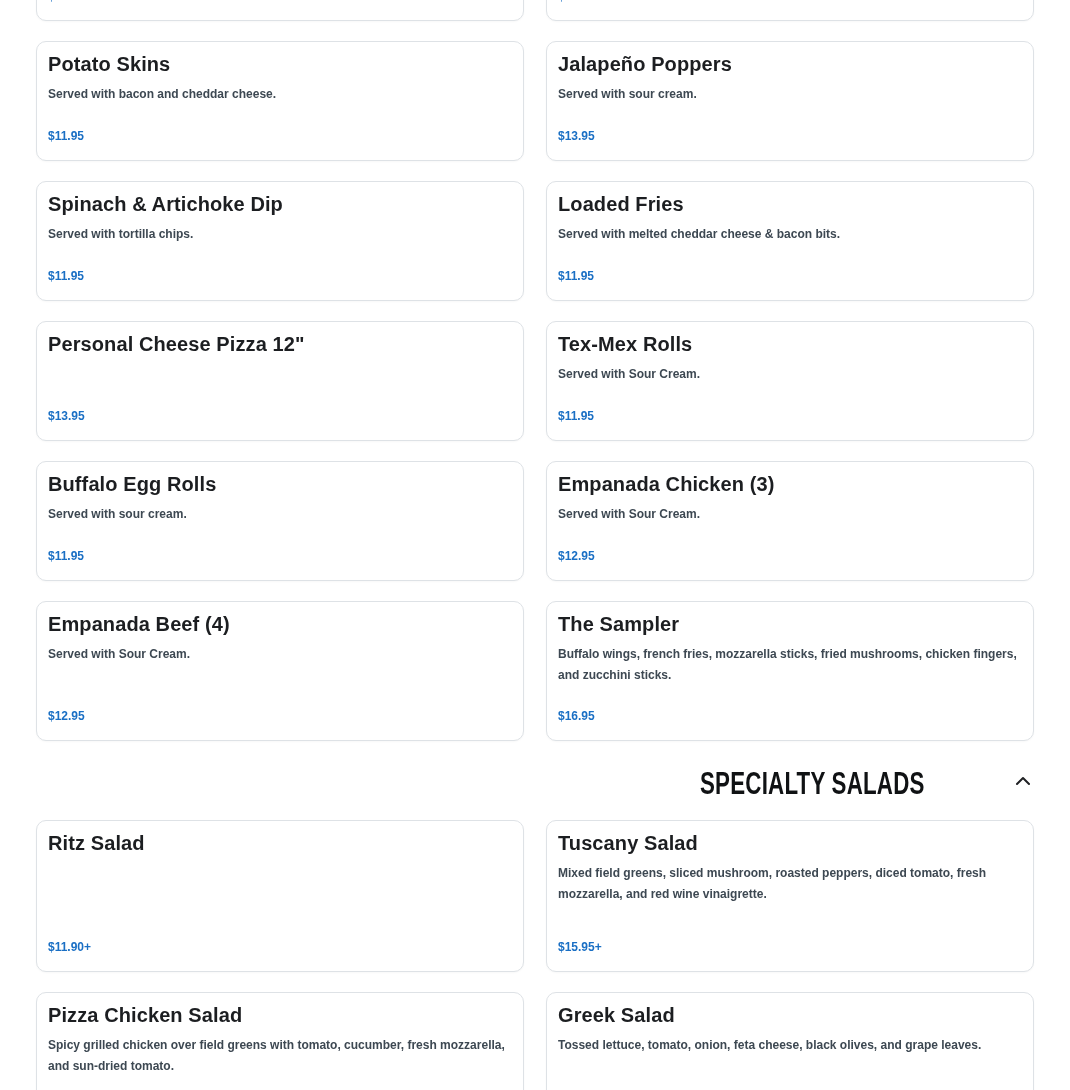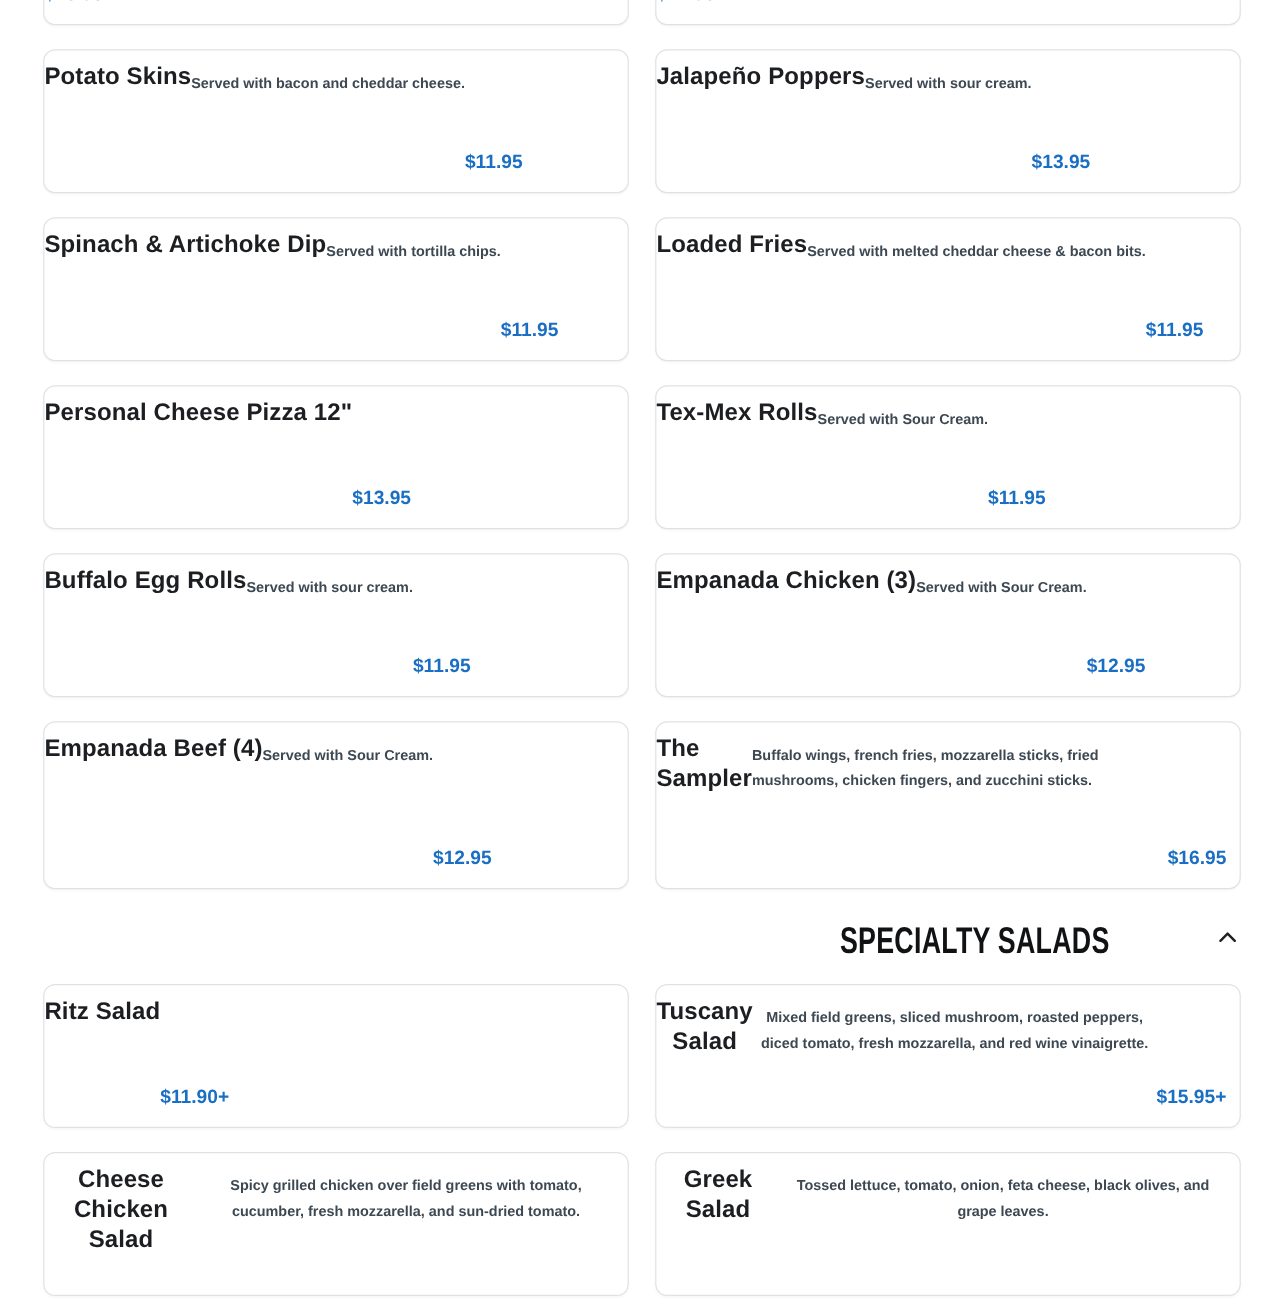--- a/index.html
+++ b/index.html
@@ -24,52 +24,51 @@
     display: grid;
     grid-template-columns: 1fr 1fr;
     column-gap: 22px;
     row-gap: 20px;
   }
   .card {
     box-sizing: border-box;
     background: #ffffff;
     border: 1px solid var(--card-border, #dee2e6);
     border-radius: 10px;
-    padding: 10px 11px 12px 0;
+    padding: 10px 11px 12px 11px;
     display: flex;
-    flex-direction: row;
+    flex-direction: column;
     height: 120px;
     box-shadow: 0 1px 2px rgba(0,0,0,0.03);
   }
   .section-0 .card:nth-child(11),
   .section-0 .card:nth-child(12) {
     height: 140px;
   }
   .section-1 .card {
-    height: 120px;
-    text-align: center;
+    height: 152px;
   }
   .item-title {
     font-size: 20px;
     line-height: 25px;
     font-weight: 700;
     color: var(--title, #1c1e21);
     letter-spacing: 0.1px;
   }
   .item-desc {
     margin-top: 7px;
     font-size: 12px;
     line-height: 21px;
     color: var(--desc, #3d4852);
     font-weight: bold;
   }
   .item-desc:empty { display: none; }
   .item-price {
     margin-top: auto;
-    font-size: 16px;
+    font-size: 12px;
     line-height: 24px;
     font-weight: 700;
     color: var(--price, #1a6fc4);
   }
   .section-header {
     display: flex;
     justify-content: flex-end;
     align-items: flex-start;
     margin: 26px 0 19px 0;
   }
@@ -181,21 +180,21 @@
         <div class="card">
           <div class="item-title">Ritz Salad</div>
           <div class="item-price">$11.90+</div>
         </div>
         <div class="card">
           <div class="item-title">Tuscany Salad</div>
           <div class="item-desc">Mixed field greens, sliced mushroom, roasted peppers, diced tomato, fresh mozzarella, and red wine vinaigrette.</div>
           <div class="item-price">$15.95+</div>
         </div>
         <div class="card">
-          <div class="item-title">Cheese Chicken Salad</div>
+          <div class="item-title">Pizza Chicken Salad</div>
           <div class="item-desc">Spicy grilled chicken over field greens with tomato, cucumber, fresh mozzarella, and sun-dried tomato.</div>
         </div>
         <div class="card">
           <div class="item-title">Greek Salad</div>
           <div class="item-desc">Tossed lettuce, tomato, onion, feta cheese, black olives, and grape leaves.</div>
         </div>
       </div>
 
   </div>
 </div>

